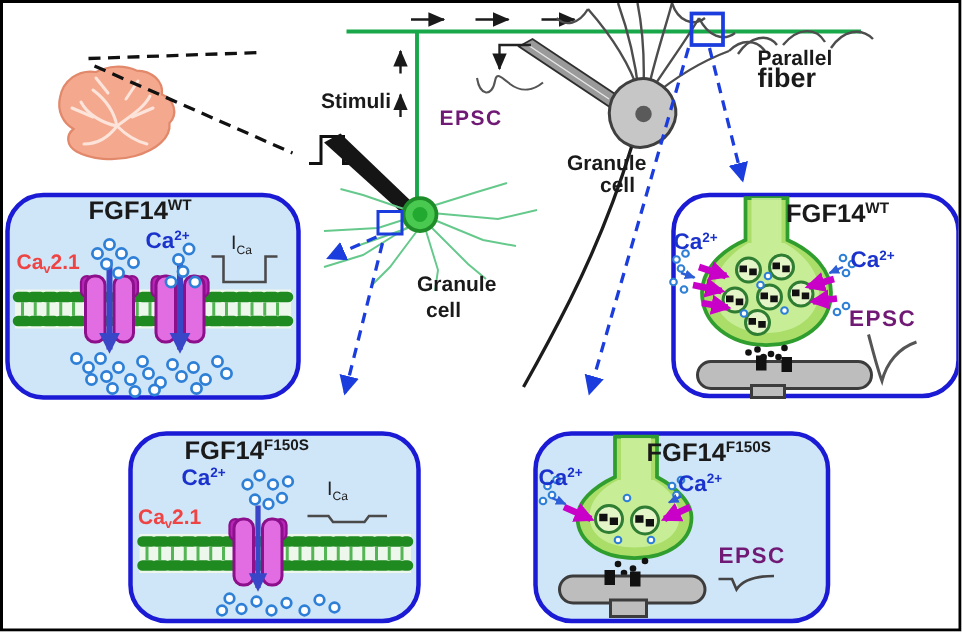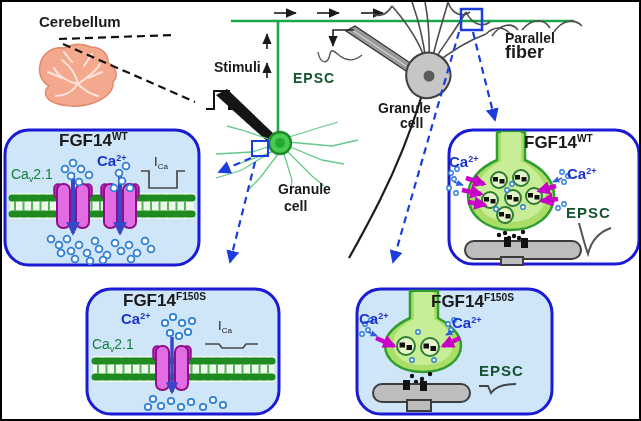--- a/index.html
+++ b/index.html
@@ -3,22 +3,22 @@
 <meta charset="utf-8">
 <style>
   html,body{margin:0;padding:0;background:#e8e8e8}
   .stage{position:relative;width:641px;height:421px;background:#fff;border:2px solid #000;
          box-sizing:border-box;font-family:"Liberation Sans",sans-serif;overflow:hidden}
   .stage > svg{position:absolute;left:0;top:0}
   .lbl{position:absolute;font-weight:bold;color:#1a1a1a;line-height:1;white-space:nowrap}
   .lbl sup{font-size:60%;line-height:0;position:relative;top:-0.55em;vertical-align:baseline}
   .lbl sub{font-size:62%;line-height:0;position:relative;top:0.35em;vertical-align:baseline}
   .ca{color:#1b33cc}
-  .epsc{color:#14532d;letter-spacing:1px}
-  .cav{font-weight:normal;color:#15803d}
+  .epsc{color:#701a75;letter-spacing:1px}
+  .cav{font-weight:bold;color:#ef4444}
   .ica{font-weight:normal;color:#222}
   
   .ion{fill:#fff;stroke:#2e7fd6;stroke-width:1.8}
   .ion2{fill:#fff;stroke:#2e7fd6;stroke-width:1.4}
   .dot{fill:#111}
   .ves{fill:#e4f5c7;stroke:#2e7d32;stroke-width:2}
   .mag{stroke:#c800c8;stroke-width:4.5;fill:none}
   .tinyb{stroke:#2e5fd6;stroke-width:1.6;fill:none}
   .dashblue{stroke:#1c3ddd;stroke-width:2.2;fill:none;stroke-dasharray:7 5}
   .pkden{stroke:#4d4d4d;stroke-width:1.6;fill:none}
@@ -373,21 +373,20 @@
     <g>
       <rect x="371" y="382" width="97" height="18" rx="9" fill="#bdbdbd" stroke="#3c3c3c" stroke-width="2"></rect>
       <rect x="405" y="398" width="24" height="11" fill="#bdbdbd" stroke="#3c3c3c" stroke-width="2"></rect>
       <rect class="dot" x="401" y="378" width="7" height="10"></rect>
       <rect class="dot" x="418" y="379" width="7" height="10"></rect>
     </g>
     <path d="M477,384 L486,384 L489,391 C493,385 502,382 514,382" stroke="#444" stroke-width="1.8" fill="none"></path>
   </g>
 </svg>
 
-<div class="lbl" style="left:37px;top:12px;font-size:15px">Cerebellum</div>
 <div class="lbl" style="left:212px;top:58px;font-size:14px">Stimuli</div>
 <div class="lbl epsc" style="left:291px;top:69px;font-size:14px">EPSC</div>
 <div class="lbl" style="left:376px;top:99px;font-size:14px">Granule</div>
 <div class="lbl" style="left:398px;top:114px;font-size:14px">cell</div>
 <div class="lbl" style="left:276px;top:180px;font-size:14px">Granule</div>
 <div class="lbl" style="left:282px;top:197px;font-size:14px">cell</div>
 <div class="lbl" style="left:503px;top:29px;font-size:14px">Parallel</div>
 <div class="lbl" style="left:503px;top:41px;font-size:18px">fiber</div>
 
 <div class="lbl" style="left:57px;top:130px;font-size:17px"><span>FGF14</span><sup>WT</sup></div>

